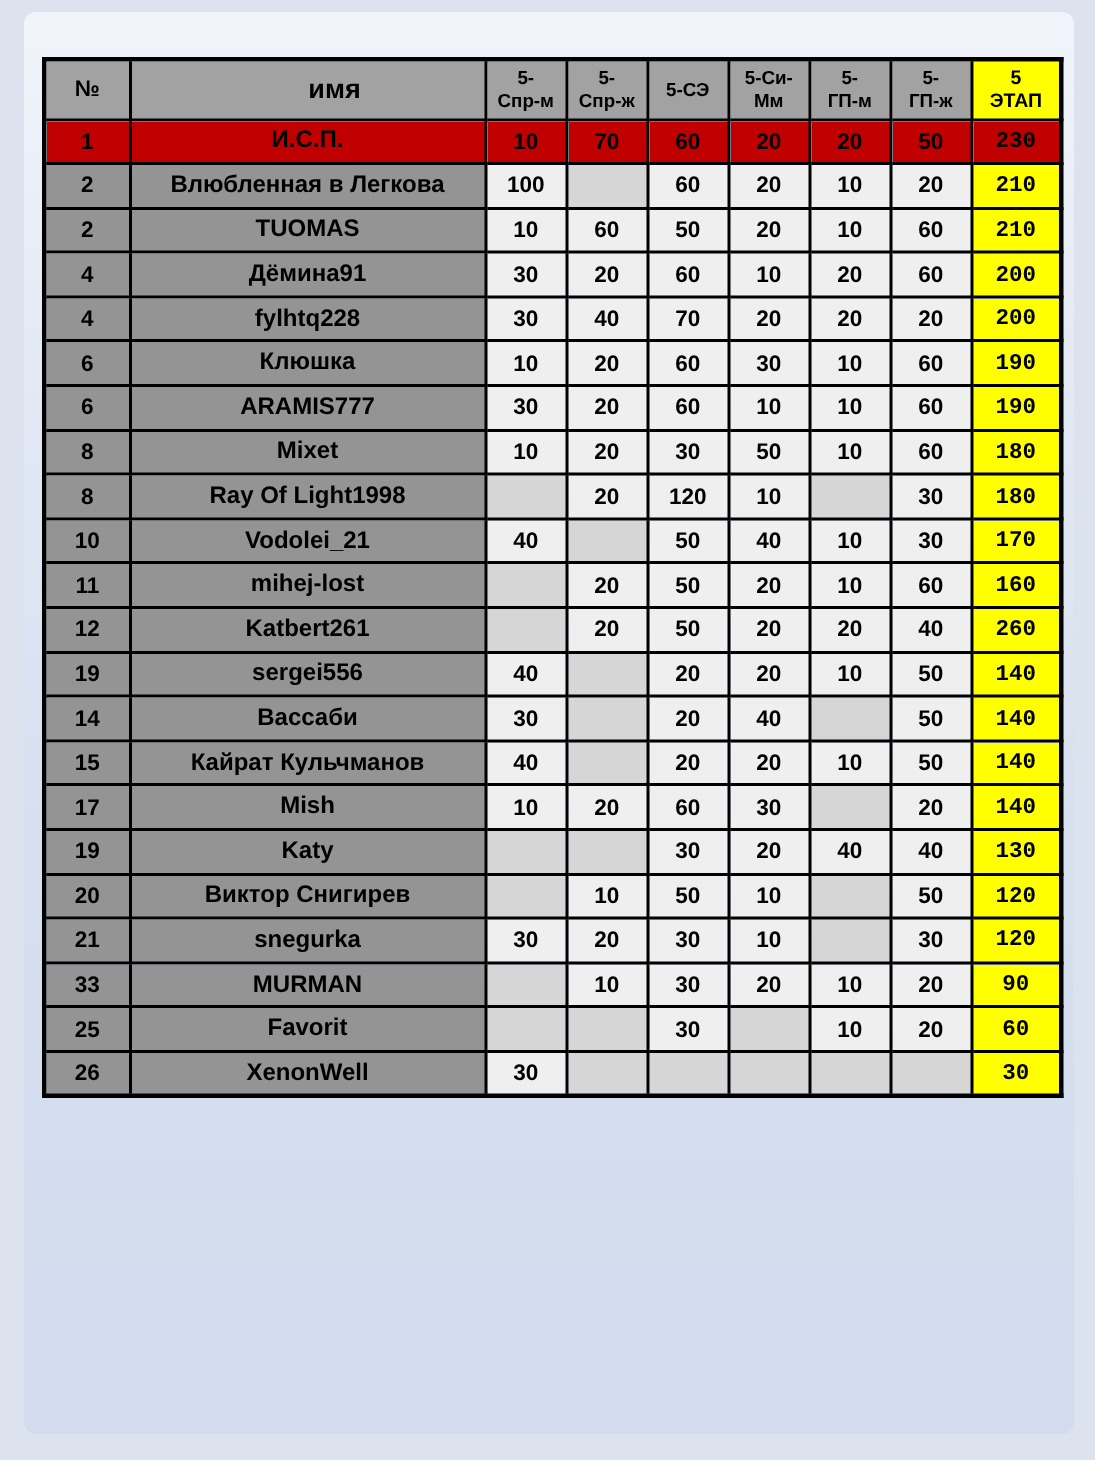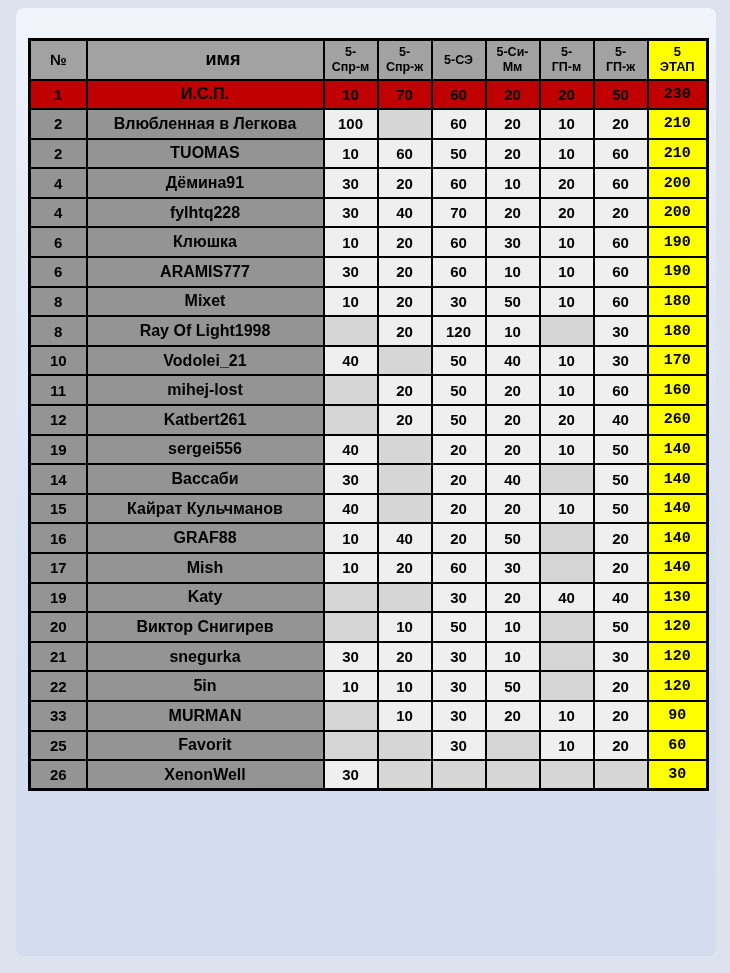--- a/index.html
+++ b/index.html
@@ -234,31 +234,20 @@
         <td class="name">Кайрат Кульчманов</td>
         <td class="val filled">40</td>
         <td class="val empty"></td>
         <td class="val filled">20</td>
         <td class="val filled">20</td>
         <td class="val filled">10</td>
         <td class="val filled">50</td>
         <td class="total">140</td>
       </tr>
       <tr>
-        <td class="rank">16</td>
-        <td class="name">GRAF88</td>
-        <td class="val filled">10</td>
-        <td class="val filled">40</td>
-        <td class="val filled">20</td>
-        <td class="val filled">50</td>
-        <td class="val empty"></td>
-        <td class="val filled">20</td>
-        <td class="total">140</td>
-      </tr>
-      <tr>
         <td class="rank">17</td>
         <td class="name">Mish</td>
         <td class="val filled">10</td>
         <td class="val filled">20</td>
         <td class="val filled">60</td>
         <td class="val filled">30</td>
         <td class="val empty"></td>
         <td class="val filled">20</td>
         <td class="total">140</td>
       </tr>
@@ -286,31 +275,20 @@
       </tr>
       <tr>
         <td class="rank">21</td>
         <td class="name">snegurka</td>
         <td class="val filled">30</td>
         <td class="val filled">20</td>
         <td class="val filled">30</td>
         <td class="val filled">10</td>
         <td class="val empty"></td>
         <td class="val filled">30</td>
-        <td class="total">120</td>
-      </tr>
-      <tr>
-        <td class="rank">22</td>
-        <td class="name">5in</td>
-        <td class="val filled">10</td>
-        <td class="val filled">10</td>
-        <td class="val filled">30</td>
-        <td class="val filled">50</td>
-        <td class="val empty"></td>
-        <td class="val filled">20</td>
         <td class="total">120</td>
       </tr>
       <tr>
         <td class="rank">33</td>
         <td class="name">MURMAN</td>
         <td class="val empty"></td>
         <td class="val filled">10</td>
         <td class="val filled">30</td>
         <td class="val filled">20</td>
         <td class="val filled">10</td>

